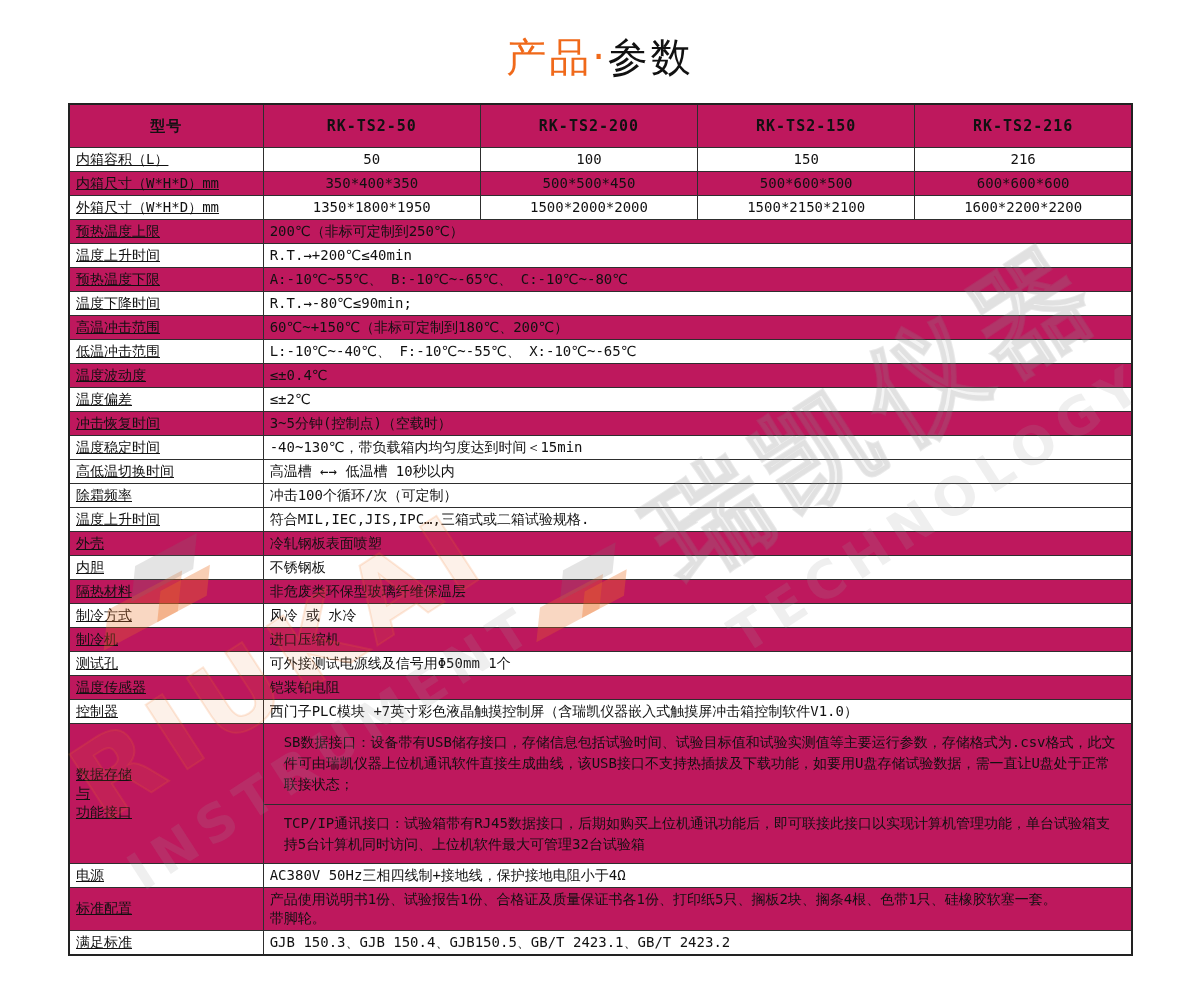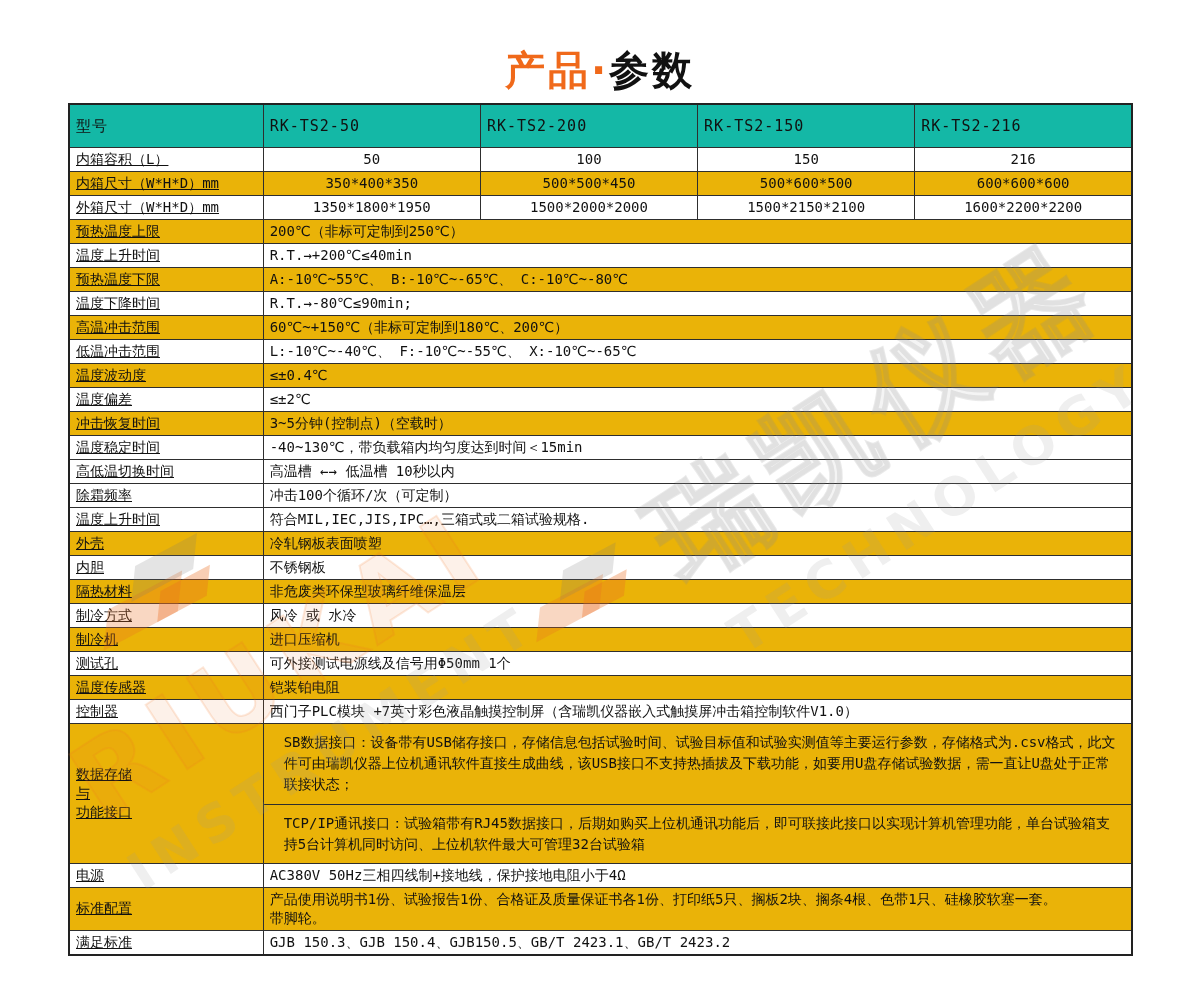--- a/index.html
+++ b/index.html
@@ -2,47 +2,47 @@
 <html><head>
 <meta charset="utf-8">
 <style>
   html,body{margin:0;padding:0;}
   body{
     width:1200px;height:983px;background:#ffffff;position:relative;overflow:hidden;
     font-family:"DejaVu Sans Mono","DejaVu Sans",monospace;color:#111;
   }
   
   .page-title{
-    text-align:center;margin-top:43px;font-size:40px;font-weight:bold;
+    text-align:center;margin-top:30px;font-size:40px;font-weight:normal;
     font-family:"DejaVu Sans",sans-serif;letter-spacing:3px;
   }
   .page-title .accent{color:#f0691a;}
   
   .spec-table{
     position:absolute;left:68px;top:103px;width:1065px;z-index:1;
     border-collapse:collapse;table-layout:fixed;background:transparent;
     border:2px solid #222;
   }
   .spec-table col.c-label{width:194px;}
   .spec-table col.c-model{width:217px;}
   .spec-table th,.spec-table td{
     border:1px solid #2e2e2e;font-size:14px;font-weight:normal;
     padding:2px 6px;line-height:1.35;background:#fff;vertical-align:middle;
   }
   .spec-table tr.header-row th{
-    height:38px;font-size:15px;font-weight:normal;text-align:left;
-    background:#14b8a6;letter-spacing:1px;
+    height:38px;font-size:15px;font-weight:bold;text-align:center;
+    background:#be185d;letter-spacing:1px;
   }
   .label-cell{text-align:left;padding-left:13px;white-space:pre-line;text-decoration:underline;}
   .model-val{text-align:center;height:19px;margin-left:8px;}
   .merged-val{text-align:left;padding-left:13px;height:19px;white-space:pre-line;}
   td.para{vertical-align:top;text-align:left;padding:8px 12px 8px 20px;line-height:1.5;}
   td.para.p0{height:64px;}
   td.para.p1{height:42px;}
-  tr.shaded th,tr.shaded td{background:#eab308;}
+  tr.shaded th,tr.shaded td{background:#be185d;}
   
   .watermark{position:absolute;left:0;top:0;width:1200px;height:983px;z-index:2;pointer-events:none;overflow:hidden;}
   .wm-group{position:absolute;transform:rotate(-33deg);text-align:center;white-space:nowrap;}
   .wm-cn{
     font-size:115px;font-weight:bold;letter-spacing:12px;
     color:rgba(150,150,150,0.10);-webkit-text-stroke:2px rgba(140,140,140,0.18);
     font-family:"DejaVu Sans",sans-serif;
   }
   .wm-en-big{
     font-size:105px;font-weight:bold;letter-spacing:10px;

